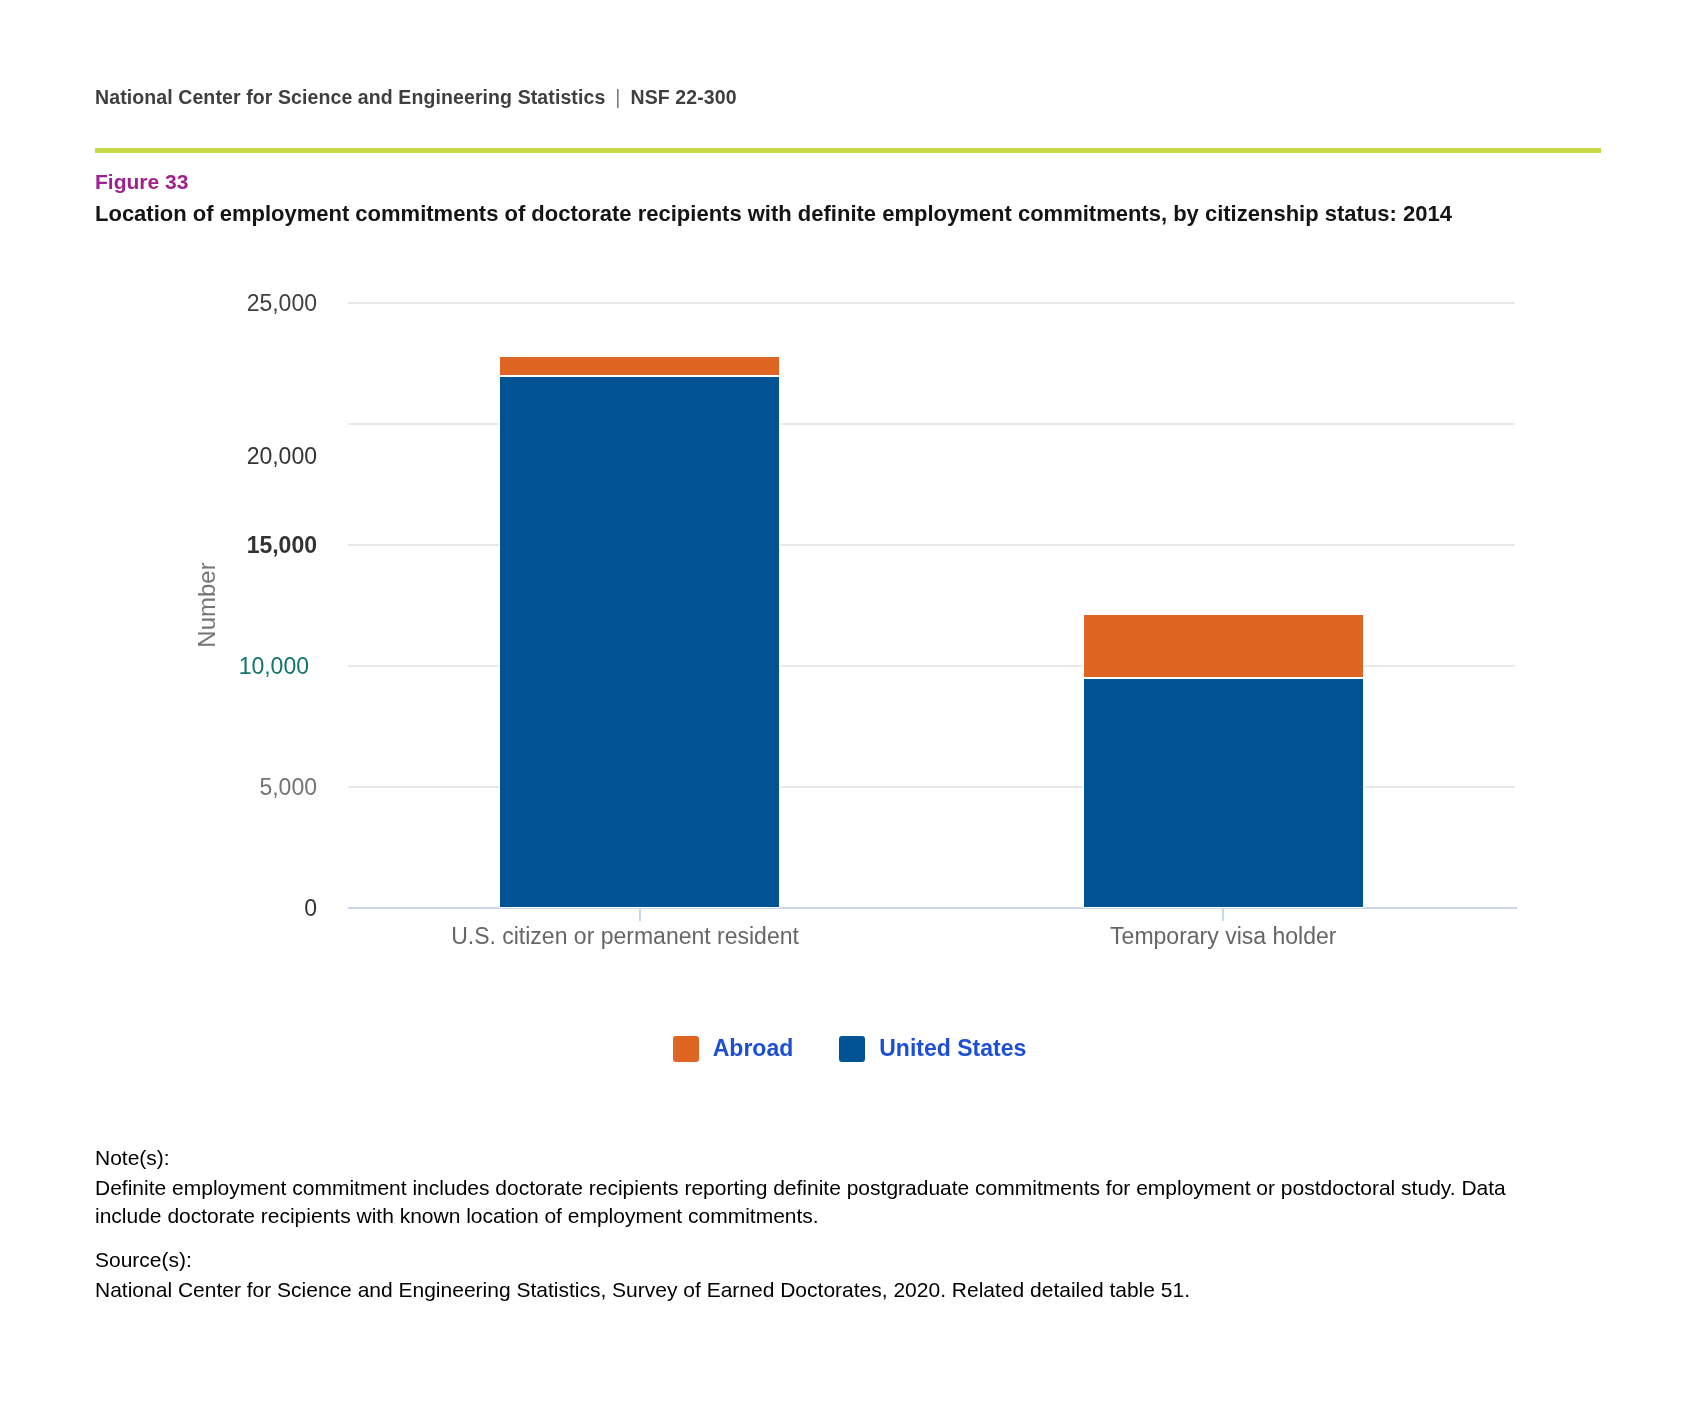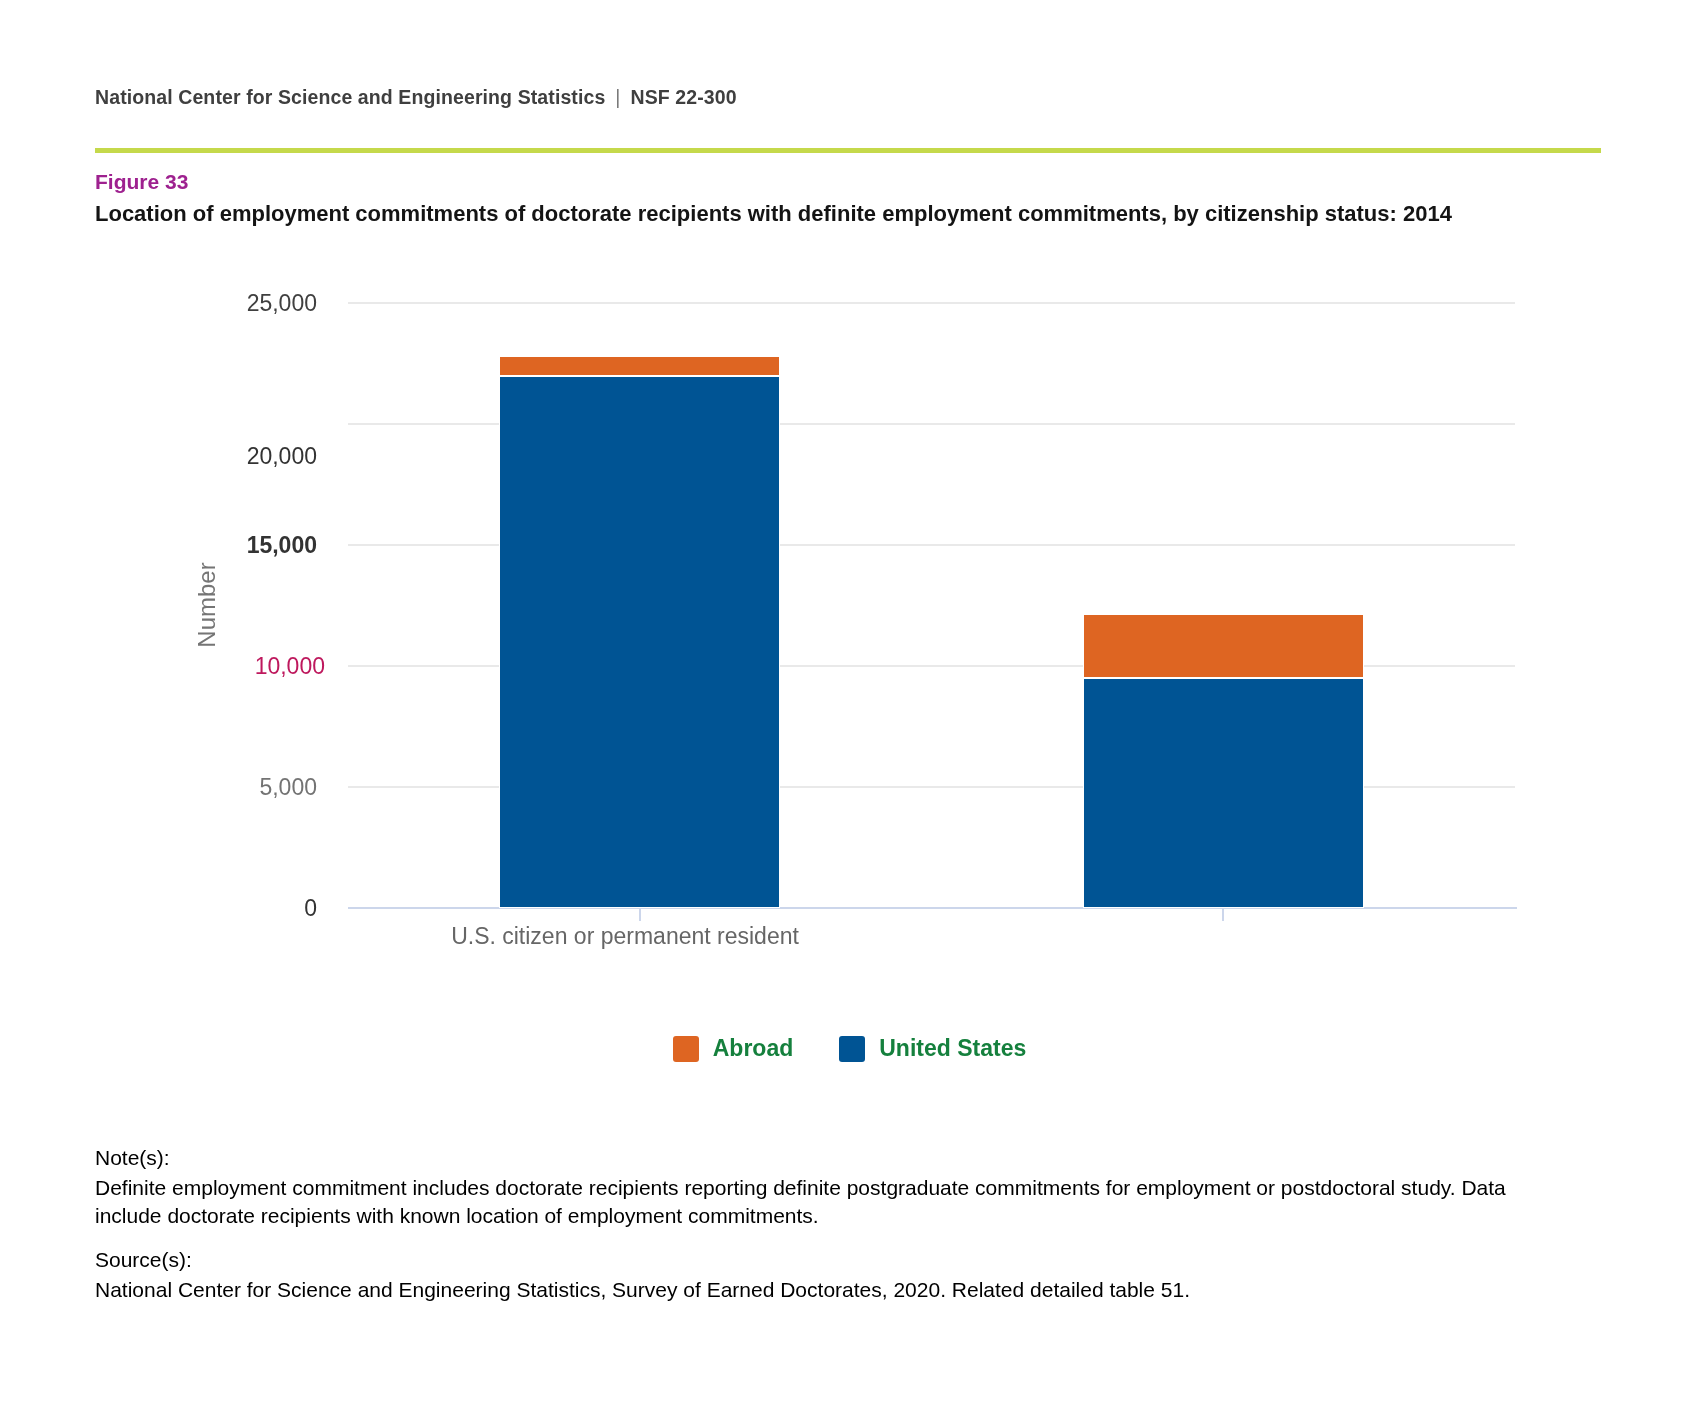--- a/index.html
+++ b/index.html
@@ -58,21 +58,21 @@
     text-align: center; font-size: 24px; color: #757575;
     transform: rotate(-90deg);
   }
 
   .legend {
     left: 0; top: 1035px; width: 1699px;
     display: flex; justify-content: center; align-items: center; gap: 46px;
   }
   .legend-item { display: flex; align-items: center; gap: 14px; cursor: pointer; }
   .legend-swatch { width: 26px; height: 26px; border-radius: 3px; }
-  .legend-label { font-size: 23px; font-weight: 700; color: #15803d; }
+  .legend-label { font-size: 23px; font-weight: 700; color: #1d4ed8; }
 
   .notes-heading, .sources-heading {
     left: 95px; font-size: 21px; font-weight: 400; color: #000;
   }
   .notes-body, .sources-body {
     left: 95px; width: 1455px;
     font-size: 21px; color: #000; line-height: 28px;
   }
   .notes-heading { top: 1146px; }
   .notes-body { top: 1174px; }
@@ -91,35 +91,36 @@
 <div class="abs figure-label" style="color: rgb(158, 33, 143);">Figure 33</div>
 
 <div class="abs figure-title">Location of employment commitments of doctorate recipients with definite employment commitments, by citizenship status: 2014</div>
 
 <div class="abs" id="chart">
   <div class="abs y-axis-title">Number</div>
 <div class="y-tick-label" style="left: 197px; top: 895px; color: rgb(51, 51, 51);">0</div>
     <div class="gridline" style="left: 348px; width: 1167px; top: 786px; background: rgb(233, 233, 233);"></div>
     <div class="y-tick-label" style="left: 197px; top: 774px; color: #737373;">5,000</div>
     <div class="gridline" style="left: 348px; width: 1167px; top: 665px; background: rgb(233, 233, 233);"></div>
-    <div class="y-tick-label" style="left: 205px; top: 653px; color: #be185d;">10,000</div>
+    <div class="y-tick-label" style="left: 189px; top: 653px; color: #0f766e;">10,000</div>
     <div class="gridline" style="left: 348px; width: 1167px; top: 544px; background: rgb(233, 233, 233);"></div>
     <div class="y-tick-label" style="left: 197px; top: 532px; color: rgb(51, 51, 51); font-weight: bold;">15,000</div>
     <div class="gridline" style="left: 348px; width: 1167px; top: 423px; background: rgb(233, 233, 233);"></div>
     <div class="y-tick-label" style="left: 197px; top: 411px; color: rgb(51, 51, 51); margin-top: 32px;">20,000</div>
     <div class="gridline" style="left: 348px; width: 1167px; top: 302px; background: rgb(233, 233, 233);"></div>
     <div class="y-tick-label" style="left: 197px; top: 290px; color: #404040;">25,000</div>
     <div class="axis-baseline" style="left: 348px; width: 1169px; top: 907px; background: rgb(204, 214, 235);"></div>
     <div class="bar-seg" style="left: 499.25px; width: 281px; height: 532.4px; top: 375.6px; background: rgb(0, 84, 148);"></div>
     <div class="bar-seg" style="left: 499.25px; width: 281px; height: 19.36px; top: 356.24px; background: rgb(222, 101, 34);"></div>
     <div class="x-tick" style="left: 638.75px; top: 909px; background: rgb(204, 214, 235);"></div>
     <div class="x-cat-label" style="left: 365px; top: 922px; color: rgb(102, 102, 102);">U.S. citizen or permanent resident</div>
     <div class="bar-seg" style="left: 1082.75px; width: 281px; height: 229.9px; top: 678.1px; background: rgb(0, 84, 148);"></div>
     <div class="bar-seg" style="left: 1082.75px; width: 281px; height: 64.13px; top: 613.97px; background: rgb(222, 101, 34);"></div>
     <div class="x-tick" style="left: 1222.25px; top: 909px; background: rgb(204, 214, 235);"></div>
+    <div class="x-cat-label" style="left: 963.25px; top: 922px; color: rgb(102, 102, 102);">Temporary visa holder</div>
   </div>
 
 <div class="abs legend" id="legend">
     <div class="legend-item">
       <span class="legend-swatch" style="background: rgb(222, 101, 34);"></span>
       <span class="legend-label">Abroad</span>
     </div>
     <div class="legend-item">
       <span class="legend-swatch" style="background: rgb(0, 84, 148);"></span>
       <span class="legend-label">United States</span>

